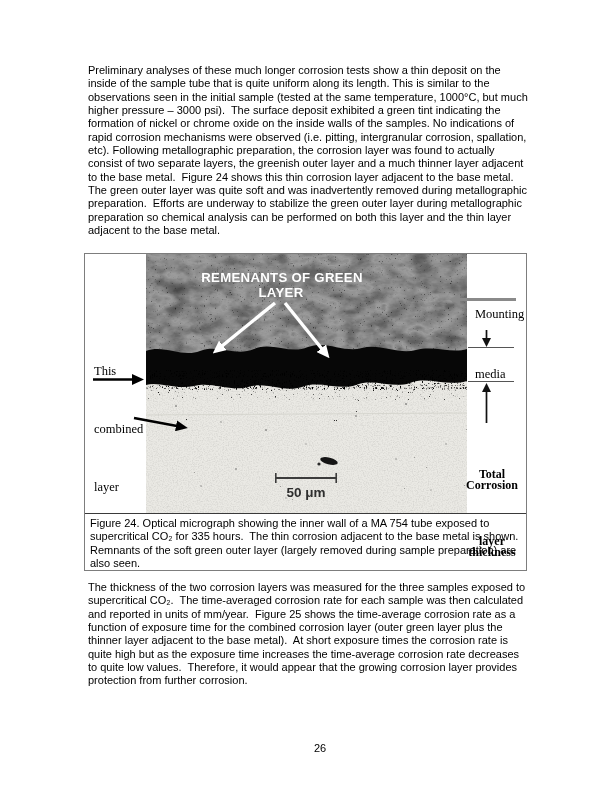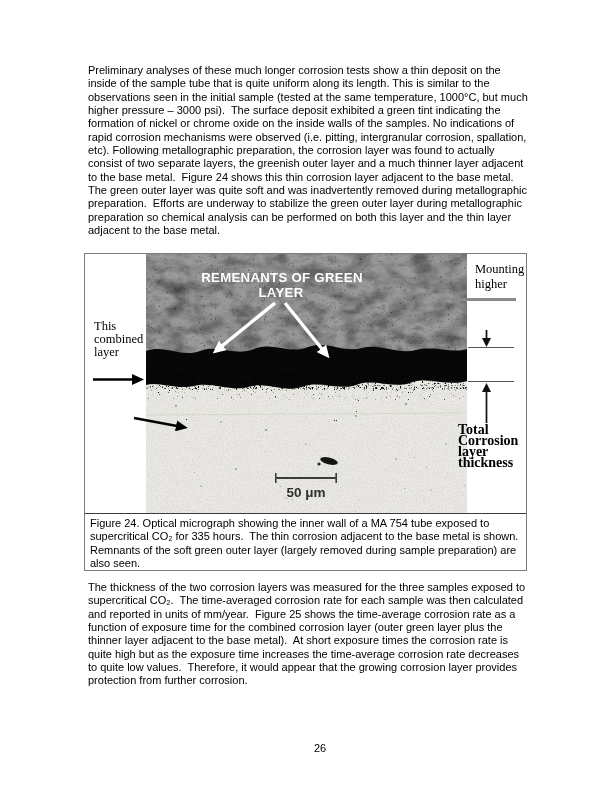--- a/index.html
+++ b/index.html
@@ -8,26 +8,26 @@
   .para{position:absolute;left:88px;width:441px;font-size:11px;line-height:13.35px;
         white-space:pre-wrap;}
   .p1{top:64px;}
   .p2{top:581px;}
   .figure-box{position:absolute;left:84px;top:253px;width:443px;height:318px;
         border:1px solid #7d7d7d;box-sizing:border-box;background:#fff;}
   .micrograph{position:absolute;left:61px;top:0;display:block;}
   .overlay{position:absolute;left:0;top:0;pointer-events:none;}
   .lbl{position:absolute;font-family:"Liberation Serif","DejaVu Serif",serif;
         font-size:12.5px;line-height:12.9px;color:#000;}
-  .lbl span{display:block;}
+  .lbl span{display:block;margin-top:45px;}
   .thin-lbl{left:9px;top:66px;width:60px;}
   .base-lbl{left:3px;top:146px;width:64px;}
   .mount-lbl{left:390px;top:8px;width:54px;line-height:14.5px;}
-  .total-lbl{left:373px;top:170px;width:68px;font-weight:700;font-size:14px;
-        line-height:11px;text-align:left;}
+  .total-lbl{left:373px;top:170px;width:68px;font-weight:700;font-size:12px;
+        line-height:11px;text-align:center;}
   .caption{position:absolute;left:0;top:259px;width:441px;height:57px;
         border-top:1px solid #3a3a3a;box-sizing:border-box;
         padding:3px 4px 0 5px;font-size:11px;line-height:13.3px;white-space:pre-wrap;}
   .pagenum{position:absolute;top:742px;left:14px;width:612px;text-align:center;font-size:11px;}
   text.rem{font-family:"Liberation Sans","DejaVu Sans",sans-serif;font-weight:bold;
         fill:#ffffff;font-size:13.2px;letter-spacing:0.3px;}
   text.scale{font-family:"Liberation Sans","DejaVu Sans",sans-serif;font-weight:bold;
         fill:#2e2e2e;font-size:13.5px;}
 </style>
 </head>
@@ -121,21 +121,21 @@
       <line x1="139" y1="49" x2="176" y2="95" stroke="#ffffff" stroke-width="3.4" marker-end="url(#mkW)"></line>
     </svg>
 
     <div class="lbl thin-lbl">
       <span>This</span>
       <span>combined</span>
       <span>layer</span>
     </div>
     <div class="lbl mount-lbl">
       <span>Mounting</span>
-      <span>higher</span>
+      <span>media</span>
     </div>
     <div class="lbl total-lbl">
       <span>Total Corrosion</span>
       <span>layer thickness</span>
     </div>
 
     <svg class="overlay" width="441" height="316" viewBox="0 0 441 316">
       <defs>
         <marker id="mkB" markerUnits="userSpaceOnUse" markerWidth="12" markerHeight="11" refX="1" refY="5.5" orient="auto">
           <path d="M0,0 L12,5.5 L0,11 Z" fill="#000000"></path>

